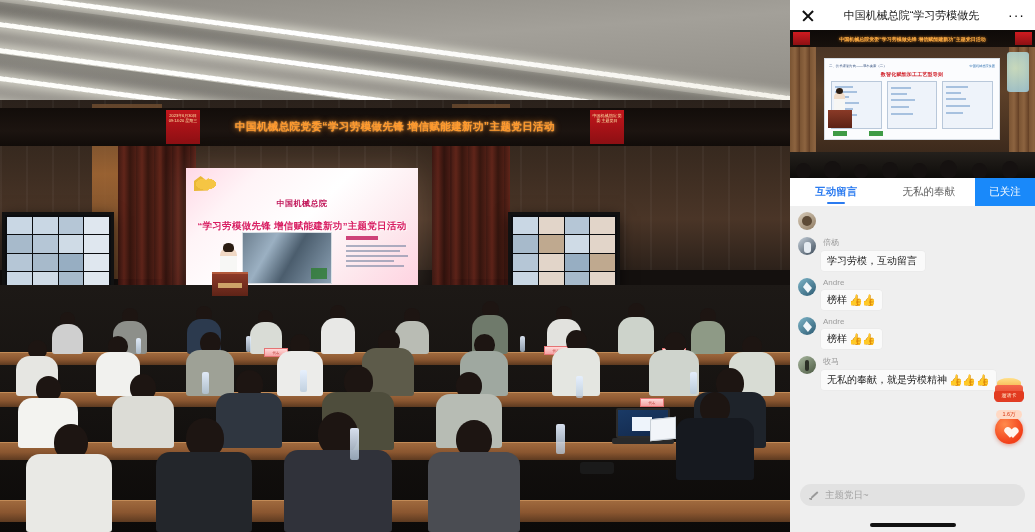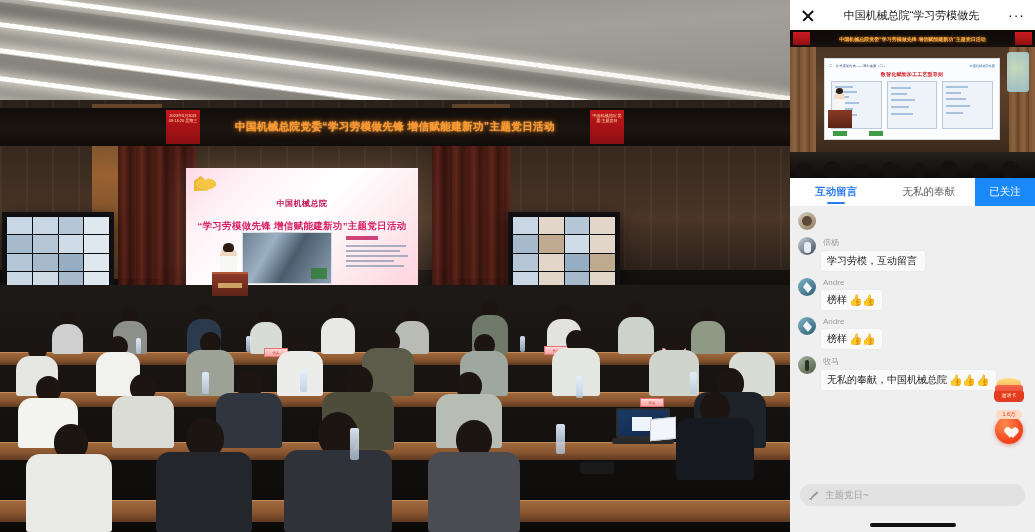--- a/index.html
+++ b/index.html
@@ -821,21 +821,21 @@
             <span class="emo">👍👍</span>
           </div>
         </div>
       </div>
 
       <div class="msg">
         <div class="avatar a5"></div>
         <div class="msg-col">
           <div class="uname">牧马</div>
           <div class="bubble">
-            <span>无私的奉献，中国机械总院</span>
+            <span>无私的奉献，就是劳模精神</span>
             <span class="emo">👍👍👍</span>
           </div>
         </div>
       </div>
 
     </div>
 
     <div class="floaters">
       <div class="gift">
         <div class="lid"></div>

